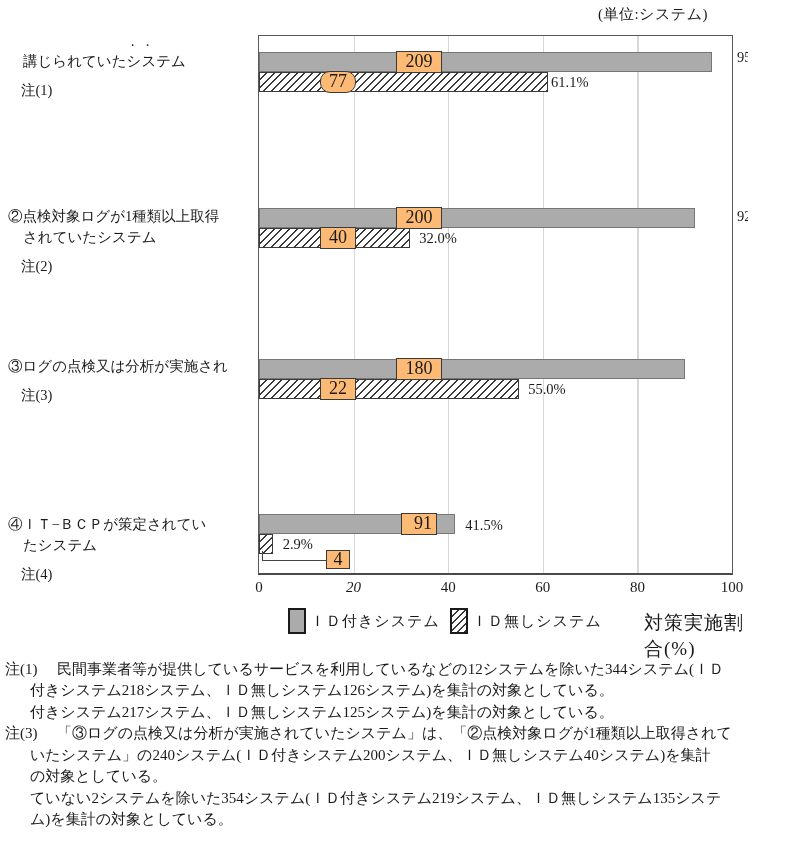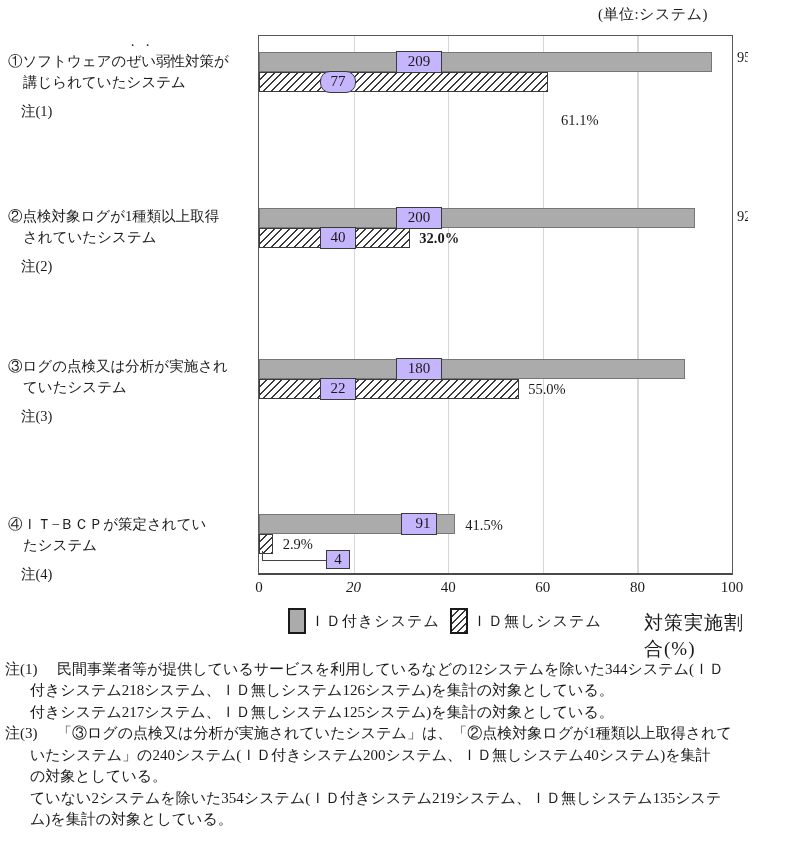--- a/index.html
+++ b/index.html
@@ -15,22 +15,22 @@
     background:#ffffff;
   }
   .gridline{position:absolute;top:0;bottom:0;width:1.2px;background:#d8d8d8;z-index:0;}
   .bar-gray{position:absolute;left:0;height:20px;background:#ababab;border:1px solid #767676;box-sizing:border-box;z-index:1;}
   .bar-hatch{
     position:absolute;left:0;height:20px;box-sizing:border-box;z-index:1;
     border:1.2px solid #3a3a3a;
     background:repeating-linear-gradient(135deg,#ffffff 0px,#ffffff 4px,#3a3a3a 4px,#3a3a3a 5.4px);
   }
   .vbox{
-    position:absolute;height:22px;background:#c4b5fd;border:1.6px solid #3a3a3a;
-    box-sizing:border-box;text-align:center;font-size:15px;line-height:19px;z-index:3;
+    position:absolute;height:22px;background:#fdba74;border:1.6px solid #3a3a3a;
+    box-sizing:border-box;text-align:center;font-size:18px;line-height:19px;z-index:3;
   }
   .pct{position:absolute;font-size:14.5px;white-space:nowrap;z-index:2;}
   .leader{position:absolute;border-left:1.5px solid #444444;border-bottom:1.5px solid #444444;z-index:2;}
   .tick{position:absolute;top:543px;font-size:15px;transform:translateX(-50%);white-space:nowrap;}
   .cat{position:absolute;left:8px;width:248px;font-size:14.5px;line-height:21px;white-space:nowrap;}
   .cat .indent{padding-left:15px;}
   .cat .note-ref{padding-left:13px;margin-top:8px;}
   .dots{position:absolute;font-size:11px;letter-spacing:4px;line-height:10px;}
   .legend-swatch{position:absolute;width:18px;height:26px;box-sizing:border-box;border:2px solid #1a1a1a;}
   .legend-swatch.gray{background:#ababab;}
@@ -43,33 +43,31 @@
   .note-line.cont{padding-left:25px;}
 </style>
 </head>
 <body>
 
 <div class="figure">
   <div class="unit-label">(単位:システム)</div>
 
   <div id="cats">
       <div class="cat" style="top: 51px;">
-        <div>①ソフトウェアのぜい弱性対策が</div>
         <div class="indent">講じられていたシステム</div>
         <div class="note-ref">注(1)</div>
         <div class="dots" style="left: 119px; top: -11px;">・・</div>
       </div>
       <div class="cat" style="top: 206px;">
         <div>②点検対象ログが1種類以上取得</div>
         <div class="indent">されていたシステム</div>
         <div class="note-ref">注(2)</div>
       </div>
       <div class="cat" style="top: 356px;">
         <div>③ログの点検又は分析が実施され</div>
-        <div class="indent">ていたシステム</div>
         <div class="note-ref">注(3)</div>
       </div>
       <div class="cat" style="top: 514px;">
         <div>④ＩＴ−ＢＣＰが策定されてい</div>
         <div class="indent">たシステム</div>
         <div class="note-ref">注(4)</div>
       </div>
     </div>
 
   <div class="plot" id="plot">
@@ -80,26 +78,26 @@
       <div class="tick" style="left: 0px;">0</div>
       <div class="tick" style="left: 94.6px; font-style: italic;">20</div>
       <div class="tick" style="left: 189.2px;">40</div>
       <div class="tick" style="left: 283.8px;">60</div>
       <div class="tick" style="left: 378.4px;">80</div>
       <div class="tick" style="left: 473px;">100</div>
       <div class="bar-gray" style="top: 16px; width: 453.134px;"></div>
       <div class="bar-hatch" style="top: 36px; width: 289.003px;"></div>
       <div class="vbox" style="left: 137px; top: 15px; width: 46px;">209</div>
       <div class="vbox" style="left: 61px; top: 35px; width: 36px; border-radius: 10px;">77</div>
-      <div class="pct" style="left: 302px; top: 38px; margin-top: 38px;">61.1%</div>
+      <div class="pct" style="left: 292px; top: 38px;">61.1%</div>
       <div class="bar-gray" style="top: 172px; width: 435.633px;"></div>
       <div class="bar-hatch" style="top: 192px; width: 151.36px;"></div>
       <div class="vbox" style="left: 137px; top: 171px; width: 46px;">200</div>
       <div class="vbox" style="left: 61px; top: 191px; width: 36px;">40</div>
-      <div class="pct" style="left: 160.36px; top: 194px; font-weight: bold;">32.0%</div>
+      <div class="pct" style="left: 160.36px; top: 194px;">32.0%</div>
       <div class="bar-gray" style="top: 323px; width: 425.7px;"></div>
       <div class="bar-hatch" style="top: 343px; width: 260.15px;"></div>
       <div class="vbox" style="left: 137px; top: 322px; width: 46px;">180</div>
       <div class="vbox" style="left: 61px; top: 342px; width: 36px;">22</div>
       <div class="pct" style="left: 269.15px; top: 345px;">55.0%</div>
       <div class="bar-gray" style="top: 478px; width: 196.295px;"></div>
       <div class="bar-hatch" style="top: 498px; width: 13.717px;"></div>
       <div class="vbox" style="left: 142px; top: 477px; width: 36px; padding-left: 8px;">91</div>
       <div class="pct" style="left: 206.295px; top: 481px;">41.5%</div>
       <div class="pct" style="left: 23.717px; top: 500px;">2.9%</div>

